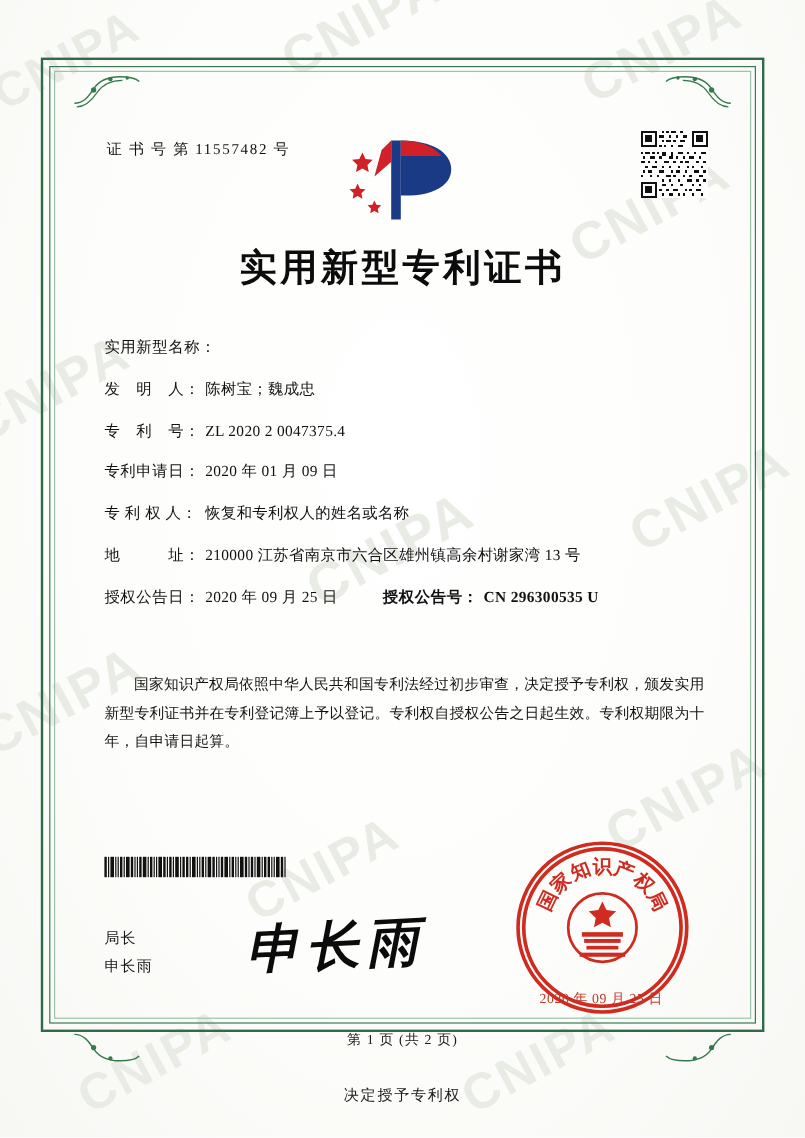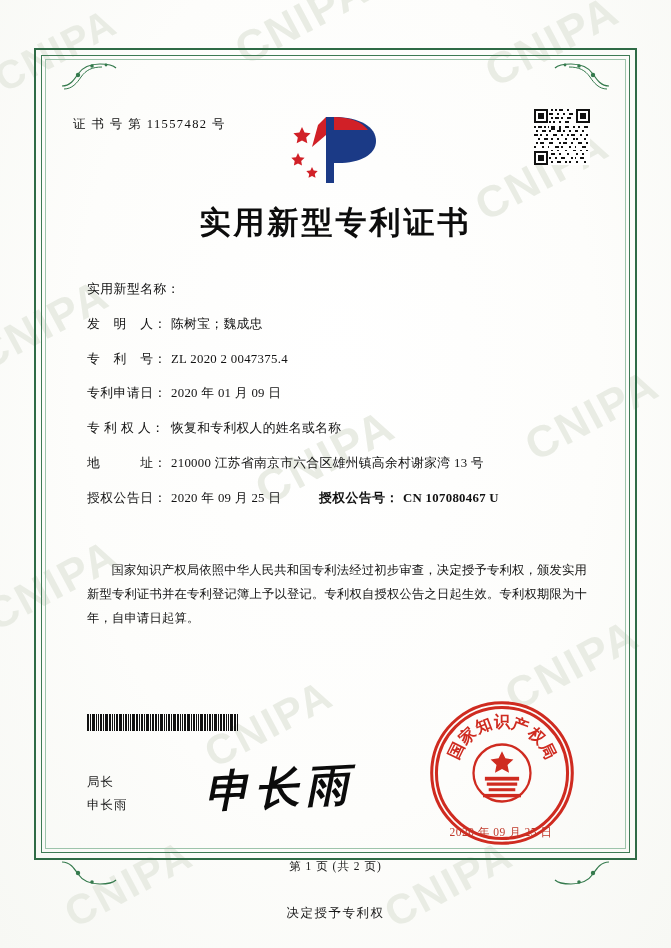--- a/index.html
+++ b/index.html
@@ -87,21 +87,21 @@
   .content {
     position: absolute;
     left: 45px;
     top: 59px;
     width: 581px;
     height: 790px;
   }
 
   .cert-no {
     position: absolute;
-    left: 28px;
+    left: 44px;
     top: 57px;
     font-size: 12.5px;
     letter-spacing: 1.4px;
     color: #111;
   }
 
   
   .emblem {
     position: absolute;
     left: 50%;
@@ -466,21 +466,21 @@
         <span class="field-value">210000 江苏省南京市六合区雄州镇高余村谢家湾 13 号</span>
       </div>
 
       <div class="field-row two-col">
         <span class="col-a">
           <span class="field-label">授权公告日：</span>
           <span class="field-value">2020 年 09 月 25 日</span>
         </span>
         <span class="col-b">
           <span class="field-label">授权公告号：</span>
-          <span class="field-value">CN 107080467 U</span>
+          <span class="field-value">CN 296300535 U</span>
         </span>
       </div>
 
     </div>
 
     <div class="paragraphs">
       <p>国家知识产权局依照中华人民共和国专利法经过初步审查，决定授予专利权，颁发实用新型专利证书并在专利登记簿上予以登记。专利权自授权公告之日起生效。专利权期限为十年，自申请日起算。</p>
     </div>
 
     <div class="barcode">

